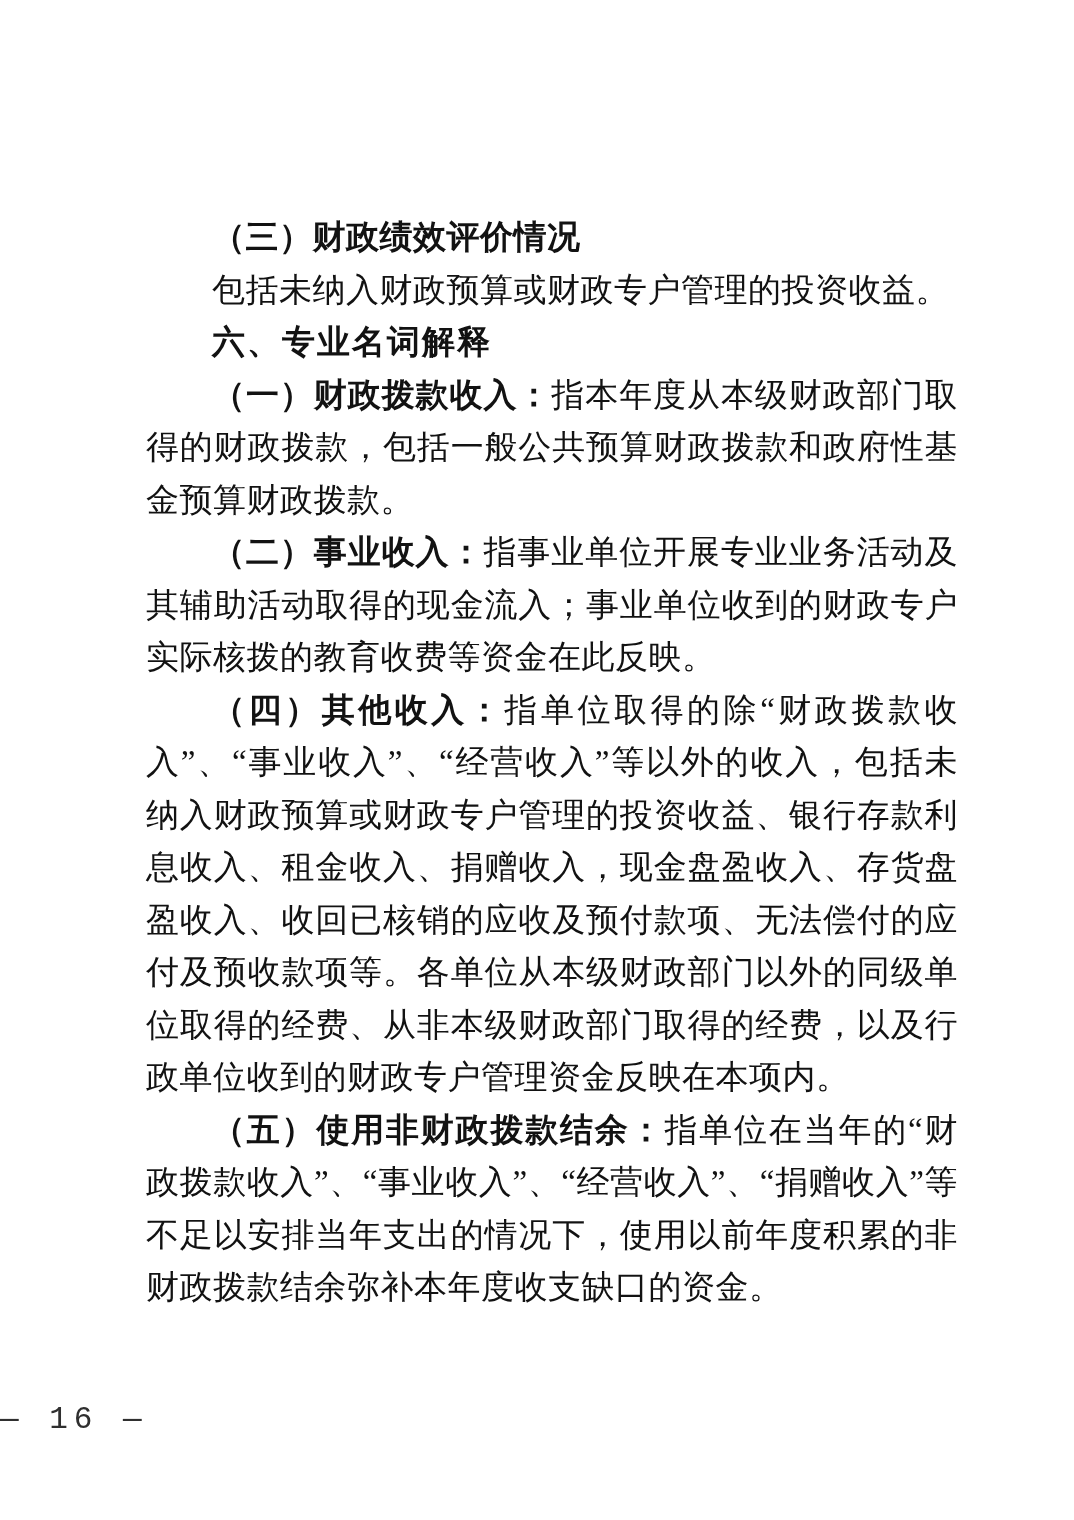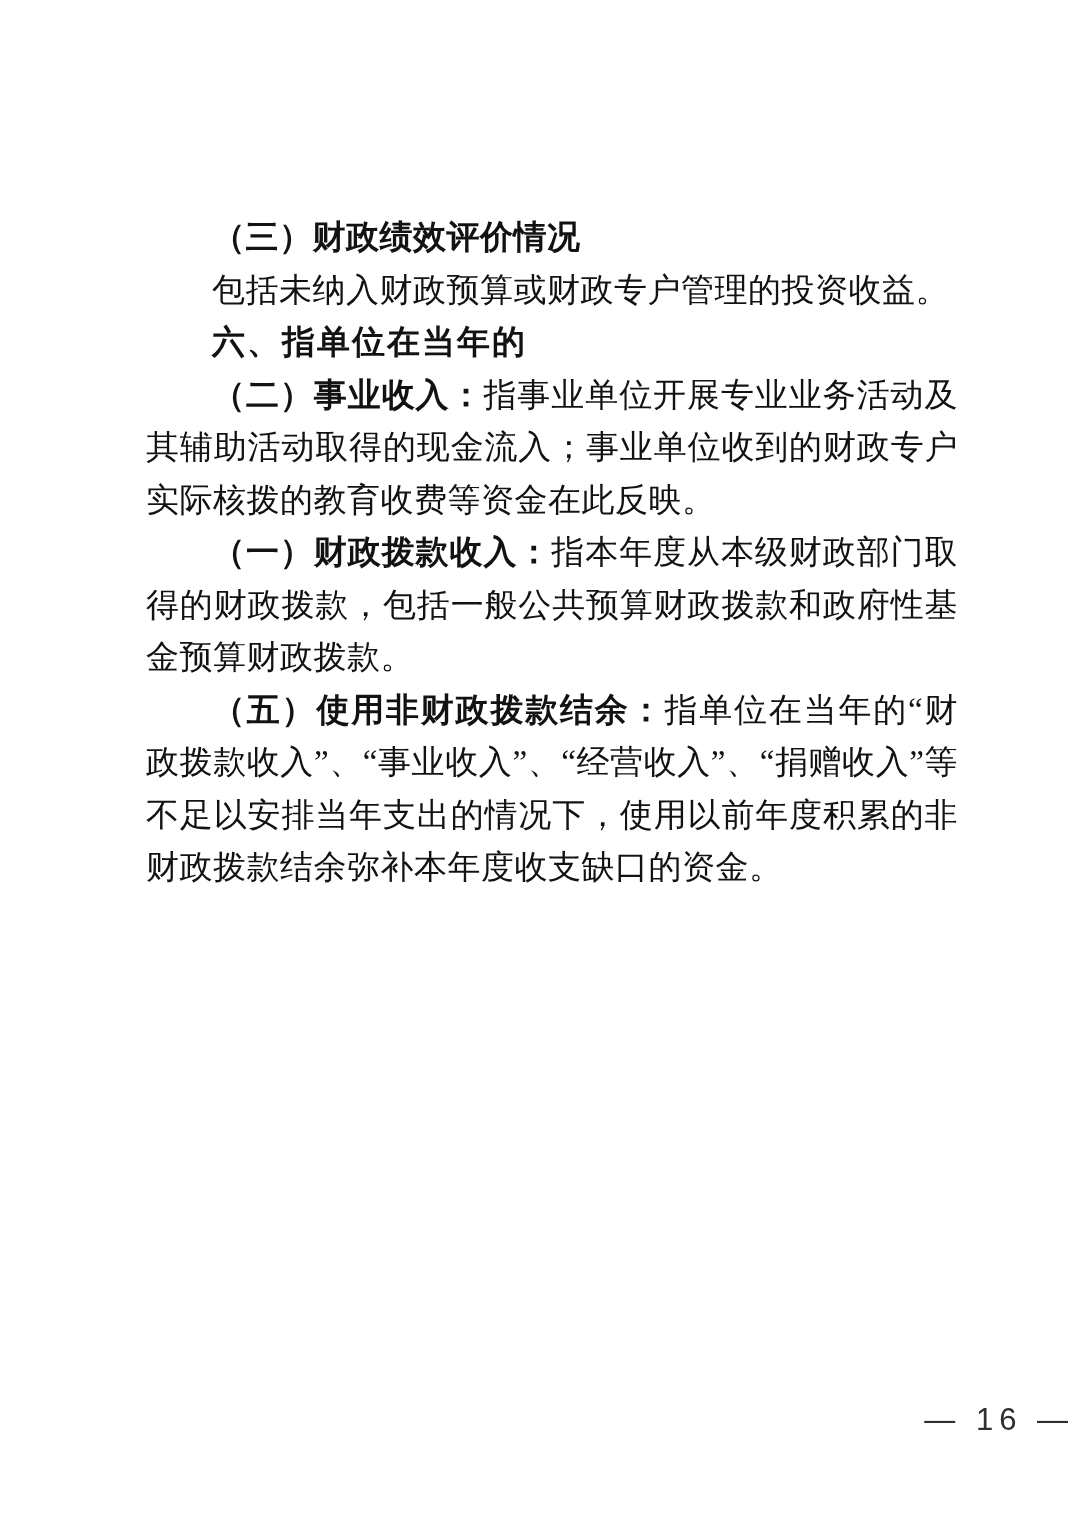--- a/index.html
+++ b/index.html
@@ -45,46 +45,47 @@
     letter-spacing: 2px;
   }
   .lead {
     font-weight: bold;
   }
   .footer {
     position: absolute;
     left: 0;
     top: 1398px;
     width: 100%;
-    text-align: right;
+    text-align: left;
     font-size: 31px;
     line-height: 44px;
     color: #2f2f2f;
     letter-spacing: 6px;
-    font-family: Liberation Sans, sans-serif;
+    font-family: Liberation Mono, monospace;
   }
 </style>
 </head>
 <body>
 
 <div class="page">
 
   <div class="content">
 
     <p class="subheading">（三）财政绩效评价情况</p>
 
     <p class="para">包括未纳入财政预算或财政专户管理的投资收益。</p>
 
-    <p class="heading-hei">六、指单位在当年的</p>
+    <p class="heading-hei">六、专业名词解释</p>
+
+    <p class="para"><span class="lead">（一）财政拨款收入：</span><span>指本年度从本级财政部门取得的财政拨款，包括一般公共预算财政拨款和政府性基金预算财政拨款。</span></p>
 
     <p class="para"><span class="lead">（二）事业收入：</span><span>指事业单位开展专业业务活动及其辅助活动取得的现金流入；事业单位收到的财政专户实际核拨的教育收费等资金在此反映。</span></p>
 
-    <p class="para"><span class="lead">（一）财政拨款收入：</span><span>指本年度从本级财政部门取得的财政拨款，包括一般公共预算财政拨款和政府性基金预算财政拨款。</span></p>
 
-
+    <p class="para"><span class="lead">（四）其他收入：</span><span>指单位取得的除“财政拨款收入”、“事业收入”、“经营收入”等以外的收入，包括未纳入财政预算或财政专户管理的投资收益、银行存款利息收入、租金收入、捐赠收入，现金盘盈收入、存货盘盈收入、收回已核销的应收及预付款项、无法偿付的应付及预收款项等。各单位从本级财政部门以外的同级单位取得的经费、从非本级财政部门取得的经费，以及行政单位收到的财政专户管理资金反映在本项内。</span></p>
 
     <p class="para"><span class="lead">（五）使用非财政拨款结余：</span><span>指单位在当年的“财政拨款收入”、“事业收入”、“经营收入”、“捐赠收入”等不足以安排当年支出的情况下，使用以前年度积累的非财政拨款结余弥补本年度收支缺口的资金。</span></p>
 
   </div>
 
   <div class="footer">— 16 —</div>
 
 </div>
 
 </body></html>

